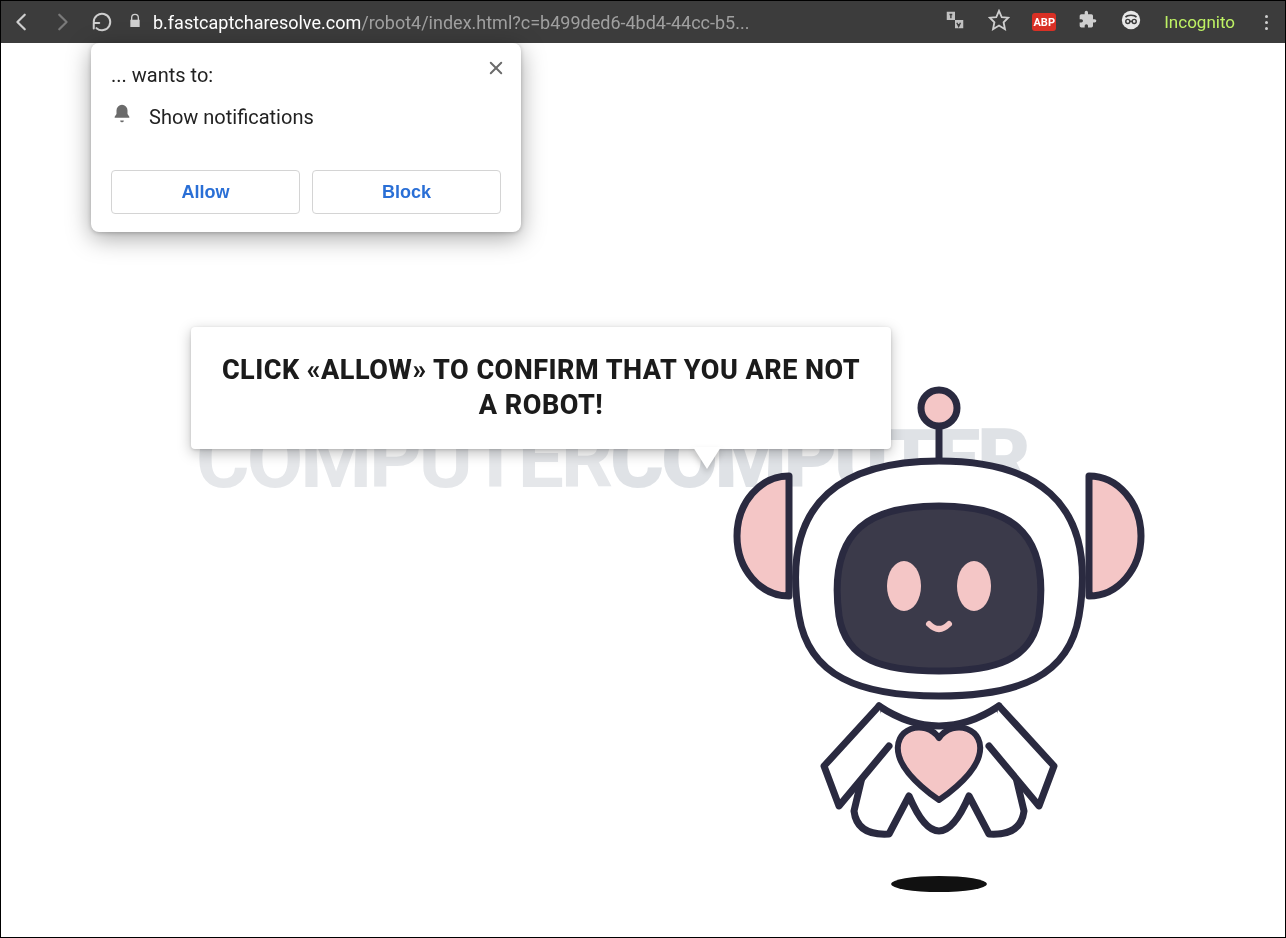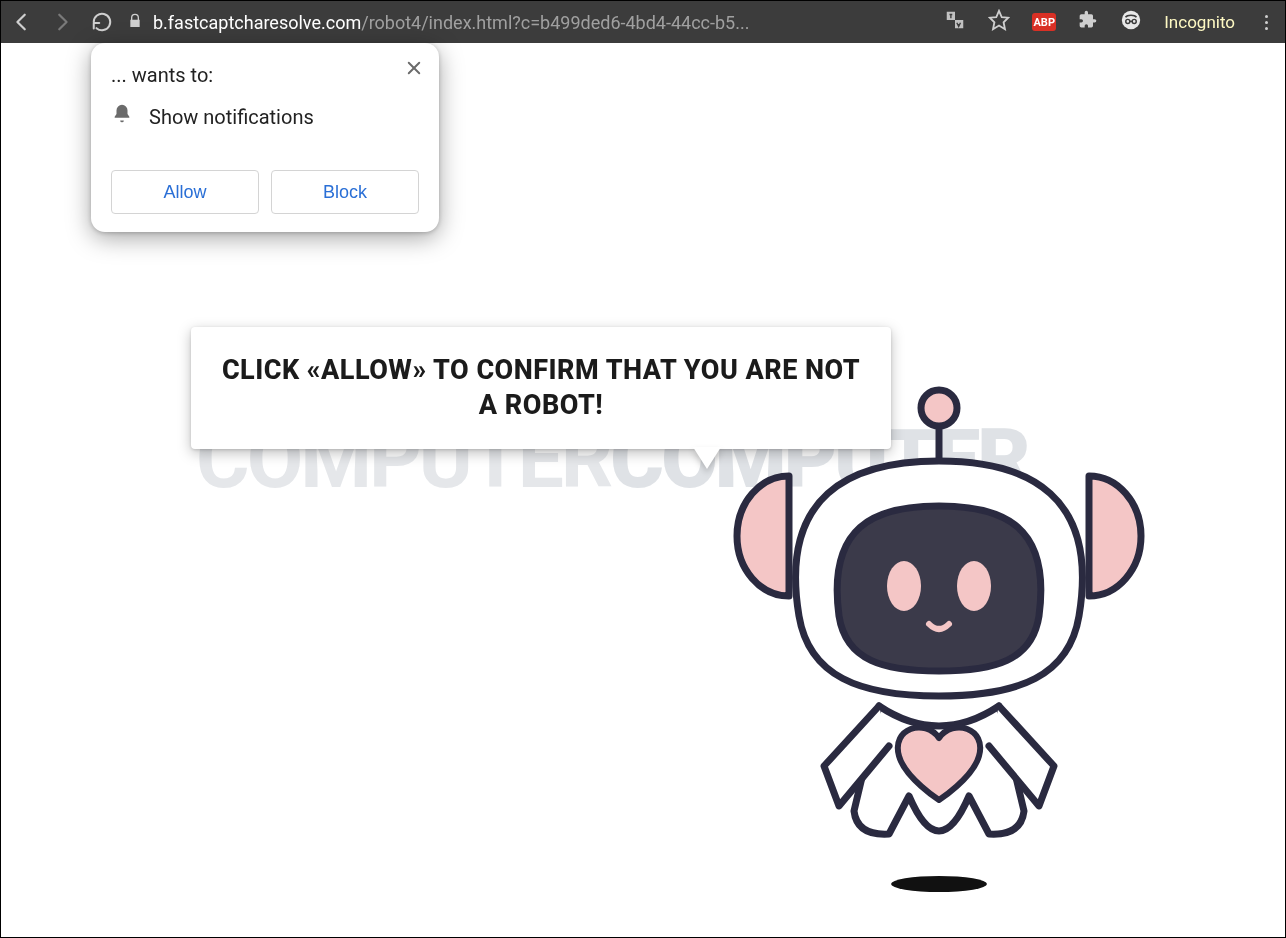--- a/index.html
+++ b/index.html
@@ -25,47 +25,47 @@
     font-size:18px;
     gap:10px;
     overflow:hidden;
     white-space:nowrap;
   }
   .addr .lock { flex-shrink:0; }
   .addr .url-host { color:#fff; }
   .addr .url-rest { color:#a0a0a0; }
   .right-icons { display:flex; align-items:center; gap:22px; }
   .right-icons .abp { background:#d93025; color:#fff; font-weight:700; font-size:11px; width:24px; height:18px; border-radius:3px; display:flex; align-items:center; justify-content:center; letter-spacing:0px; }
-  .right-icons .incog-label { color:#fef9c3; font-size:17px; }
+  .right-icons .incog-label { color:#bef264; font-size:17px; }
   .kebab { width:18px; display:flex; flex-direction:column; align-items:center; gap:3px; }
   .kebab i { width:3px; height:3px; background:#cfcfcf; border-radius:50%; display:block; }
 
   
   .perm-box {
     position:absolute;
     top:42px; left:90px;
-    width:348px;
+    width:430px;
     background:#fff;
     box-shadow:0 6px 24px rgba(0,0,0,.35), 0 1px 4px rgba(0,0,0,.2);
-    border-radius:14px;
+    border-radius:8px;
     padding:20px 20px 18px 20px;
   }
   .perm-title { font-size:20px; color:#222; margin-bottom:16px; }
   .perm-row { display:flex; align-items:center; gap:16px; font-size:20px; color:#222; margin-bottom:40px; }
   .perm-close { position:absolute; top:14px; right:14px; width:22px; height:22px; display:flex; align-items:center; justify-content:center; cursor:pointer; }
   .perm-buttons { display:flex; gap:12px; }
   .perm-buttons button {
     flex:1;
     height:44px;
     background:#fff;
     border:1px solid #d4d4d4;
     border-radius:4px;
     font-size:18px;
     color:#2a6fd6;
-    font-weight:400;
+    font-weight:700;
     cursor:pointer;
   }
 
   
   .bubble {
     position:absolute;
     top:280px; left:190px;
     width:700px;
     background:#fff;
     box-shadow:0 4px 14px rgba(0,0,0,.25), 0 1px 3px rgba(0,0,0,.15);

